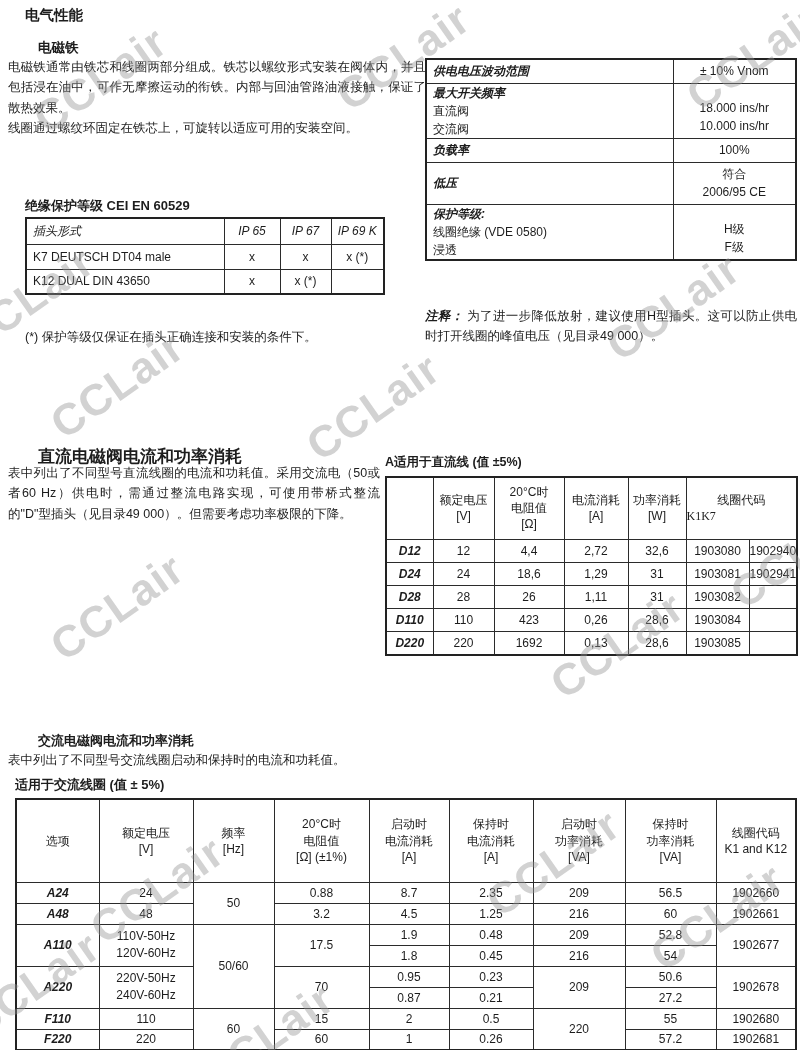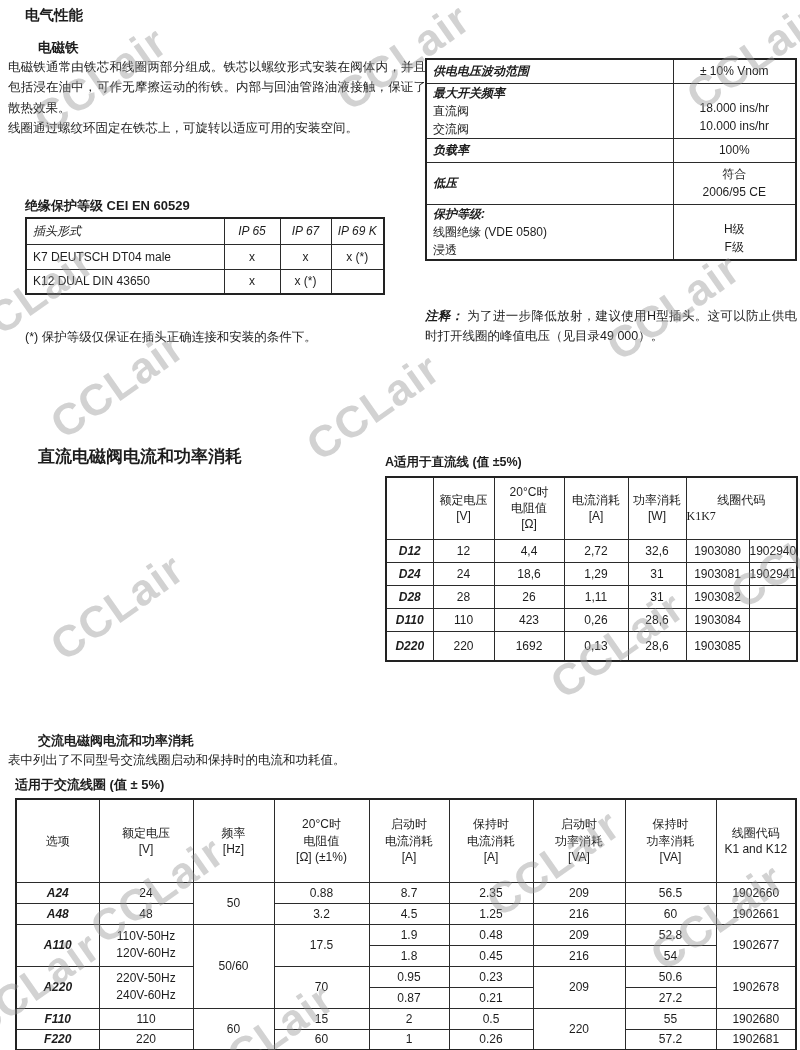--- a/index.html
+++ b/index.html
@@ -112,20 +112,21 @@
       <td class="lbl">K12 DUAL DIN 43650</td>
       <td>x</td>
       <td>x (*)</td>
       <td></td>
     </tr>
   </tbody>
     </table>
   <div class="abs body-text" style="left:25px;top:327px;width:380px;">(*) 保护等级仅保证在插头正确连接和安装的条件下。</div>
 
   <div class="abs h2" style="left:38px;top:445px;font-size:17px;">直流电磁阀电流和功率消耗</div>
+  <div class="abs body-text" style="left:8px;top:463px;width:372px;">表中列出了不同型号直流线圈的电流和功耗值。采用交流电（50或者60 Hz）供电时，需通过整流电路实现，可使用带桥式整流的"D"型插头（见目录49 000）。但需要考虑功率极限的下降。</div>
   <div class="abs title-sm" style="left:385px;top:454px;">A适用于直流线 (值 ±5%)</div>
 
   <table class="abs tbl" style="left:385px;top:476px;">
     <colgroup>
         <col style="width:47px">
         <col style="width:61px">
         <col style="width:70px">
         <col style="width:64px">
         <col style="width:58px">
         <col style="width:63px">
@@ -200,21 +201,21 @@
       </tr>
       <tr style="height:23px;">
         <td class="b">D110</td>
         <td>110</td>
         <td>423</td>
         <td>0,26</td>
         <td>28,6</td>
         <td>1903084</td>
         <td></td>
       </tr>
-      <tr style="height:30px;">
+      <tr style="height:24px;">
         <td class="b">D220</td>
         <td>220</td>
         <td>1692</td>
         <td>0,13</td>
         <td>28,6</td>
         <td>1903085</td>
         <td></td>
       </tr>
     </tbody>
   </table>

